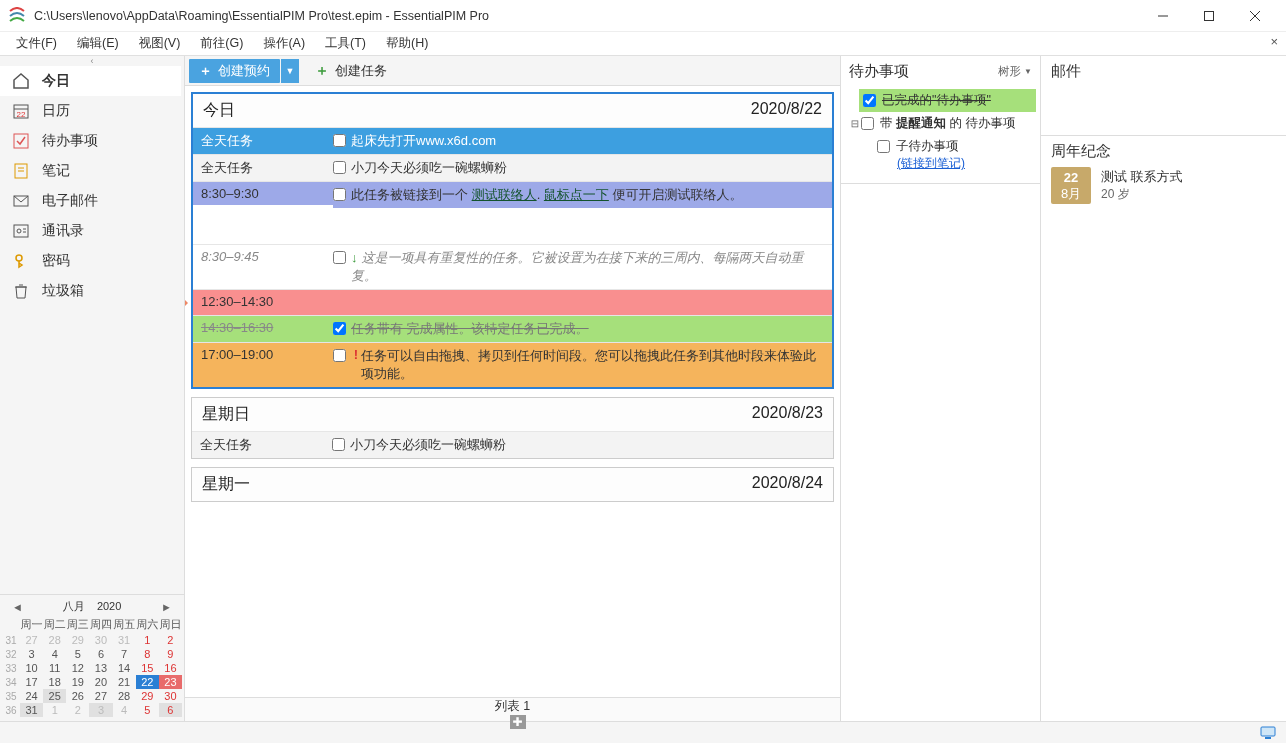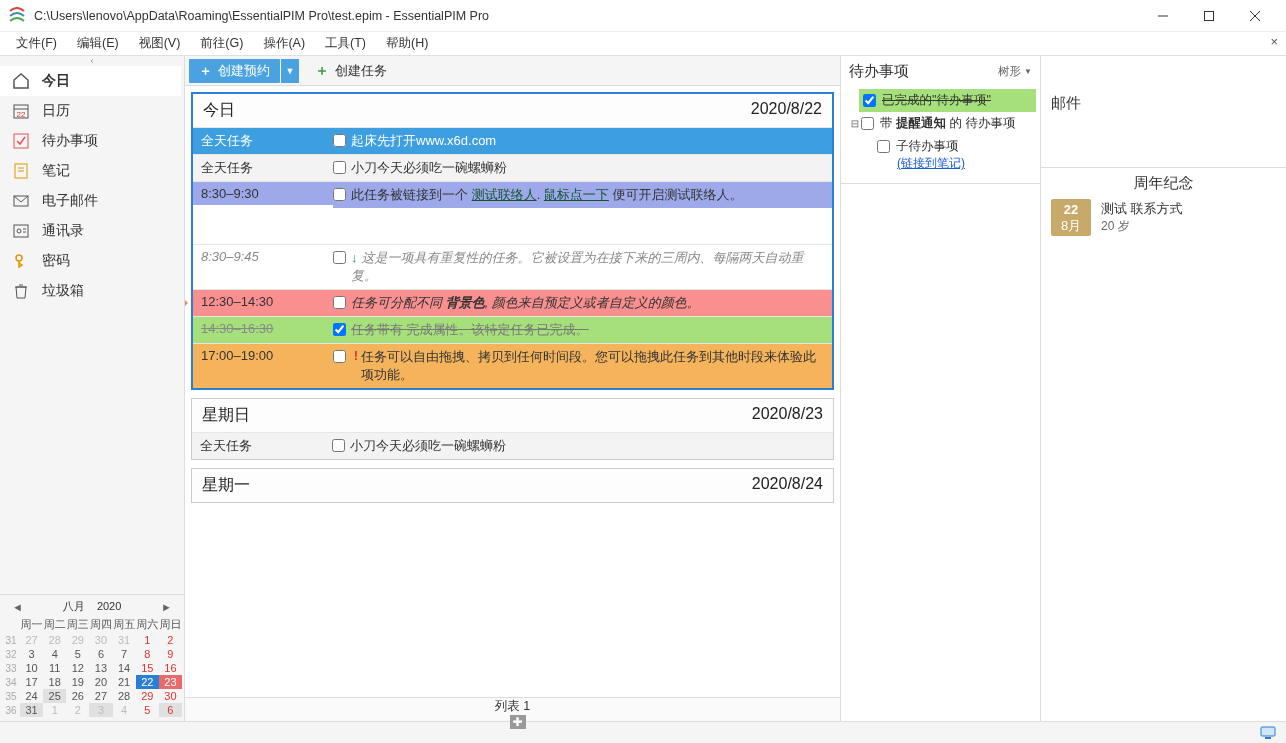--- a/index.html
+++ b/index.html
@@ -68,24 +68,24 @@
   .panel { border-bottom: 1px solid #ddd; }
   .panel-hdr { display: flex; align-items: center; justify-content: space-between; padding: 6px 8px; font-size: 15px; background: #fff; }
   .panel-hdr .view-mode { font-size: 11.5px; color: #666; display: flex; align-items: center; cursor: pointer; }
   .panel-hdr .view-mode .dd { font-size: 8px; margin-left: 3px; }
   .todo-body { padding: 2px 4px 8px; font-size: 12.5px; }
   .todo-item { display: flex; align-items: center; padding: 3px 4px; }
   .todo-item.done { background: #a6e07b; text-decoration: line-through; color: #333; }
   .todo-item .tree-toggle { width: 12px; text-align: center; color: #666; cursor: pointer; font-size: 10px; }
   .todo-item input[type=checkbox] { margin-right: 6px; }
   .todo-item .lnk2 { color: #1a5fd4; text-decoration: underline; cursor: pointer; font-size: 12px; }
-  .far-right { width: 245px; display: flex; flex-direction: column; margin-top: 32px; }
+  .far-right { width: 245px; display: flex; flex-direction: column; }
   .mail-panel { border-bottom: 1px solid #ddd; padding: 6px 10px; font-size: 15px; height: 80px; }
   .anniv-panel { padding: 6px 10px; }
-  .anniv-panel .hdr { font-size: 15px; margin-bottom: 6px; text-align: center; }
+  .anniv-panel .hdr { font-size: 15px; margin-bottom: 6px; }
   .anniv-item { display: flex; align-items: center; }
   .anniv-date { background: #c7a96a; color: #fff; width: 40px; text-align: center; padding: 3px 0; margin-right: 10px; border-radius: 2px; font-size: 13px; line-height: 1.2; }
   .anniv-text { font-size: 13px; }
   .anniv-text .sub { color: #666; font-size: 12px; }
   .statusbar { height: 22px; background: #f5f5f5; border-top: 1px solid #ddd; display: flex; align-items: center; justify-content: flex-end; padding: 0 10px; }
   .statusbar .icon { width: 16px; height: 14px; }
 </style>
 </head>
 <body>
 
@@ -341,24 +341,20 @@
             </div>
             <div class="event-row gray">
               <div class="time">8:30–9:45</div>
               <div class="content-wrap">
                 <div class="chk"><input type="checkbox" style=""></div>
                 <div class="content"><span class="green-arrow-down">↓</span>这是一项具有重复性的任务。它被设置为在接下来的三周内、每隔两天自动重复。</div>
               </div>
             </div>
             <div class="event-row red-row arrow-ind">
               <div class="time">12:30–14:30</div>
-              <div class="content-wrap">
-                <div class="chk"><input type="checkbox" style=""></div>
-                <div class="content " style="font-style:italic;"><span>任务可分配不同 </span><b>背景色</b><span>, 颜色来自预定义或者自定义的颜色。</span></div>
-              </div>
             </div>
             <div class="event-row green-row">
               <div class="time">14:30–16:30</div>
               <div class="content-wrap">
                 <div class="chk"><input type="checkbox" checked="" style=""></div>
                 <div class="content">任务带有 完成属性。该特定任务已完成。</div>
               </div>
             </div>
             <div class="event-row orange-row">
               <div class="time">17:00–19:00</div>

